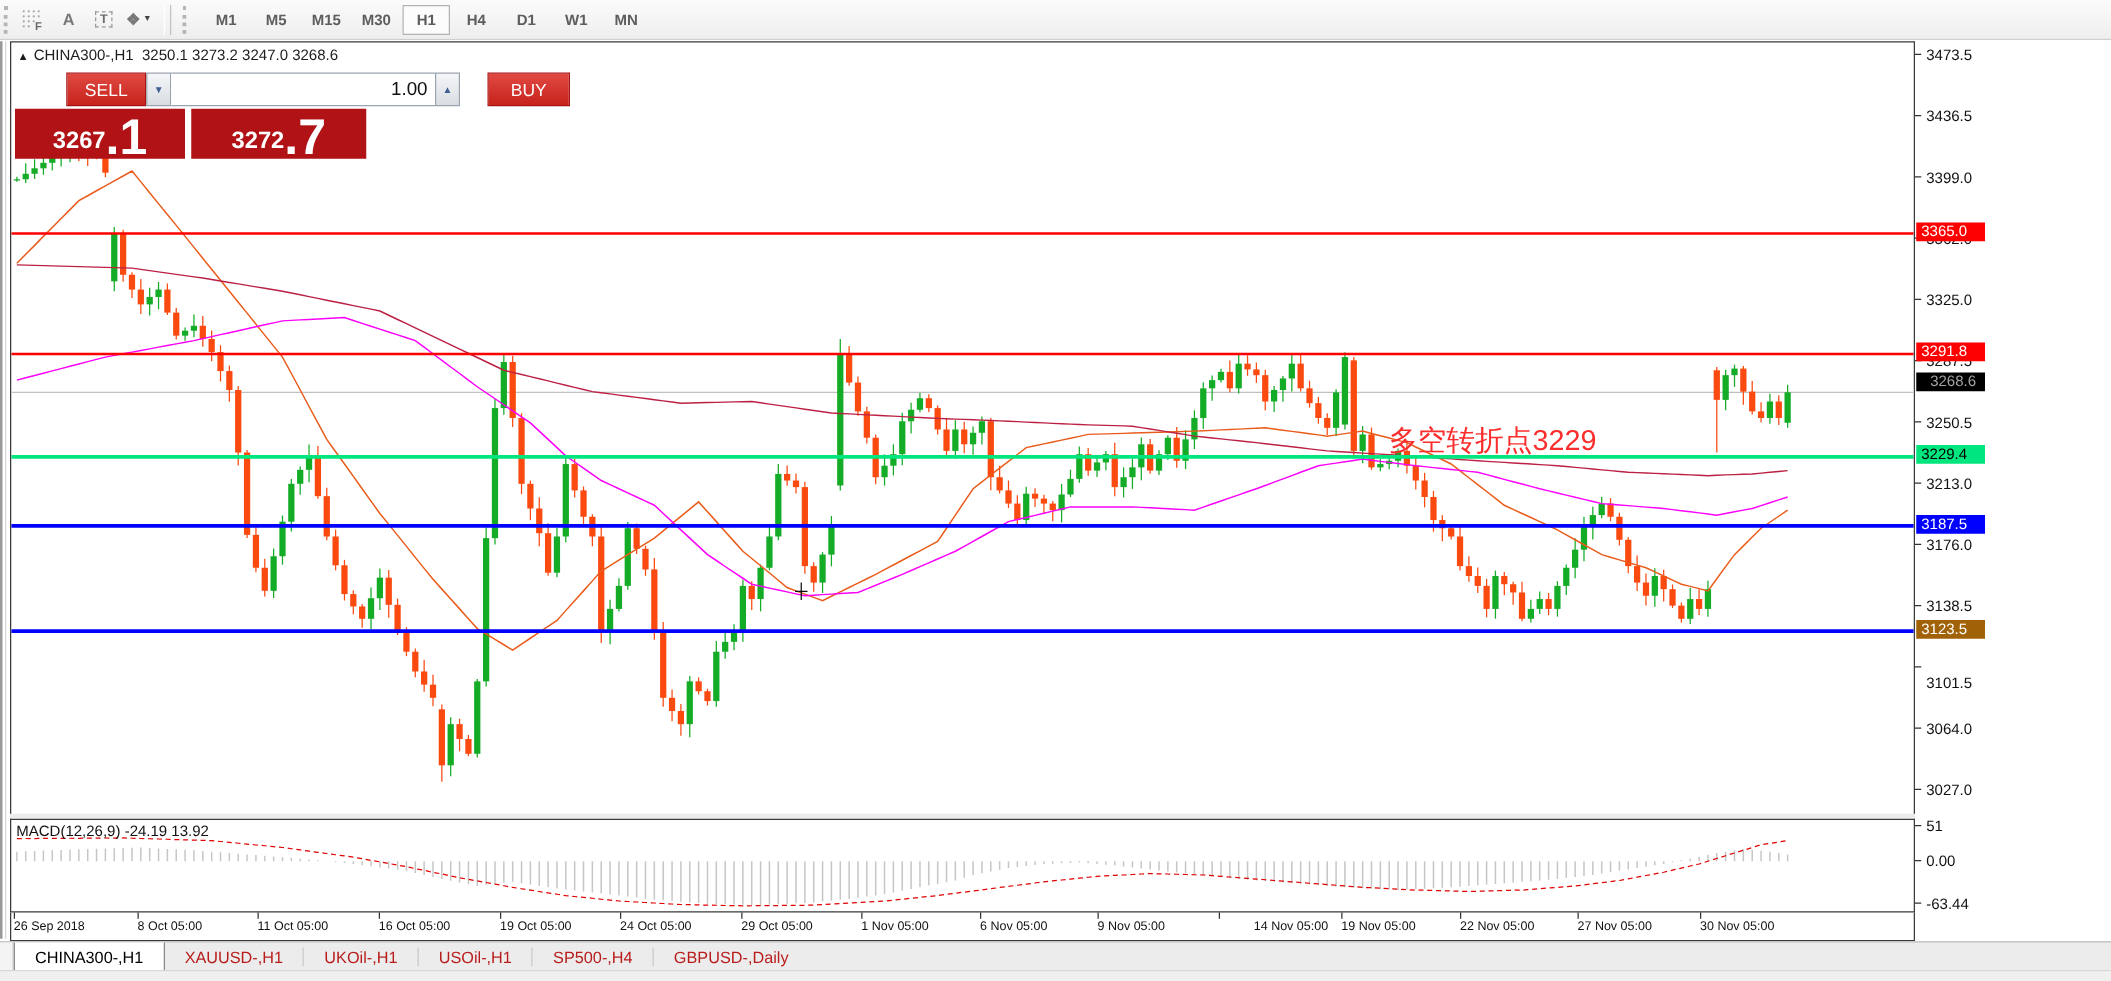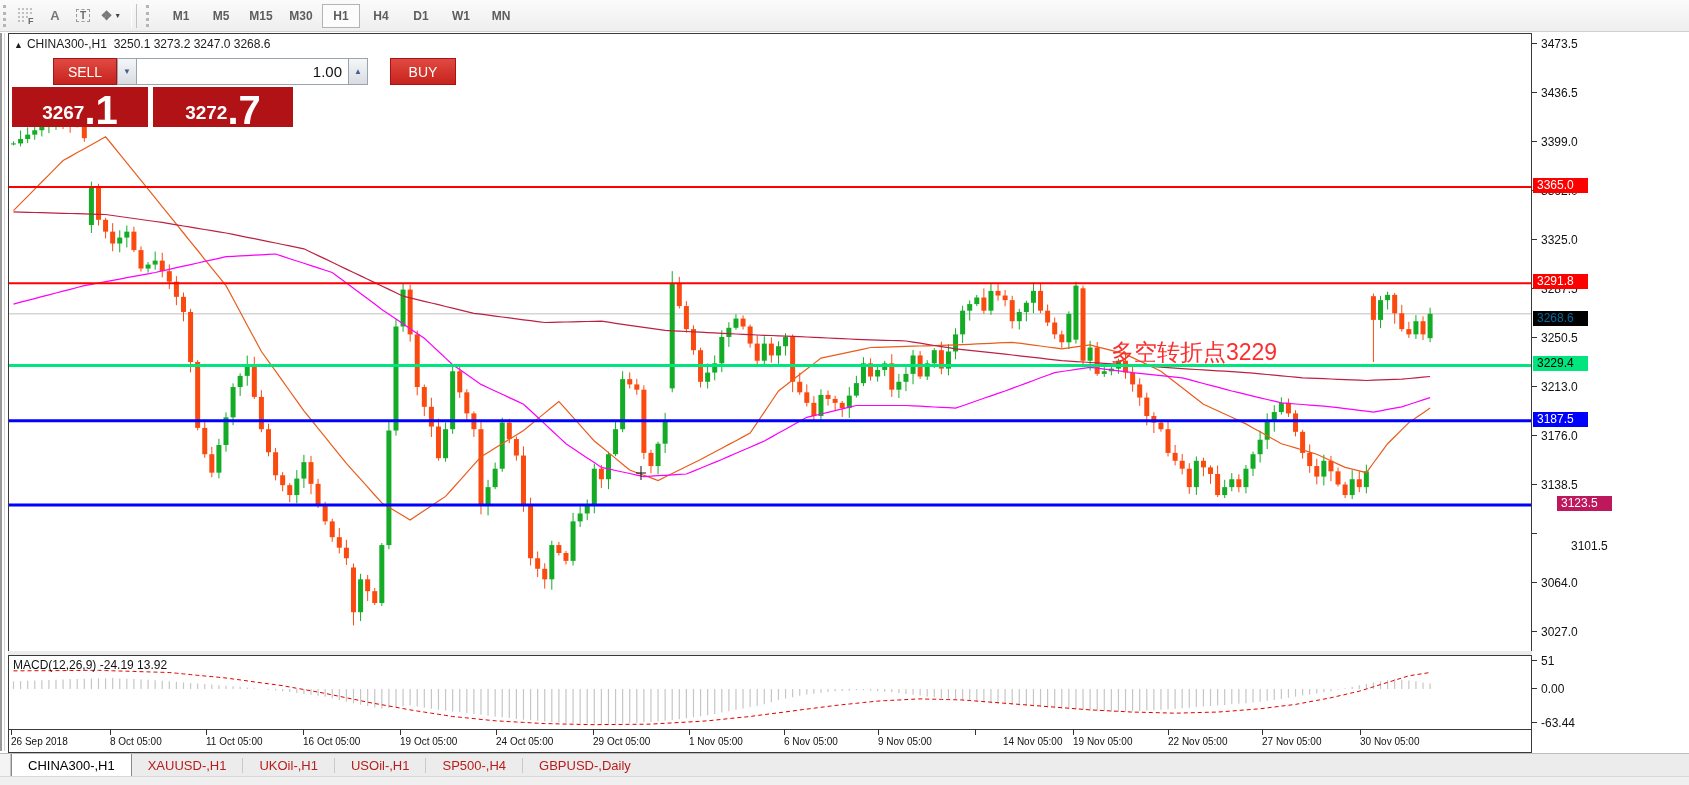--- a/index.html
+++ b/index.html
@@ -776,37 +776,37 @@
       <div class="plabel" style="top: 287.943px;">3287.5</div>
       <div class="ptick" style="top: 336.669px;"></div>
       <div class="plabel" style="top: 336.669px;">3250.5</div>
       <div class="ptick" style="top: 386.052px;"></div>
       <div class="plabel" style="top: 386.052px;">3213.0</div>
       <div class="ptick" style="top: 434.778px;"></div>
       <div class="plabel" style="top: 434.778px;">3176.0</div>
       <div class="ptick" style="top: 484.161px;"></div>
       <div class="plabel" style="top: 484.161px;">3138.5</div>
       <div class="ptick" style="top: 532.887px;"></div>
-      <div class="plabel" style="top: 545px; margin-left: 30px;">3101.5</div>
+      <div class="plabel" style="top: 545px;">3101.5</div>
       <div class="ptick" style="top: 582.271px;"></div>
       <div class="plabel" style="top: 582.271px;">3064.0</div>
       <div class="ptick" style="top: 630.996px;"></div>
       <div class="plabel" style="top: 630.996px;">3027.0</div>
       <div class="ptick" style="top: 660px;"></div>
       <div class="plabel" style="top: 660px;">51</div>
       <div class="ptick" style="top: 688px;"></div>
       <div class="plabel" style="top: 688px;">0.00</div>
       <div class="ptick" style="top: 722px;"></div>
       <div class="plabel" style="top: 722px;">-63.44</div>
       <div class="badge" style="top: 185.884px; background: rgb(254, 0, 0); color: rgb(255, 255, 255);">3365.0</div>
       <div class="badge" style="top: 282.281px; background: rgb(254, 0, 0); color: rgb(255, 255, 255);">3291.8</div>
       <div class="badge" style="top: 364.455px; background: rgb(0, 229, 125); color: rgb(0, 0, 0);">3229.4</div>
       <div class="badge" style="top: 419.633px; background: rgb(0, 0, 254); color: rgb(255, 255, 255);">3187.5</div>
-      <div class="badge" style="top: 503.915px; background: #be185d; color: rgb(255, 255, 255); margin-left: 24px;">3123.5</div>
-      <div class="badge" style="top: 319px; background: rgb(0, 0, 0); color: #0369a1;">3268.6</div>
+      <div class="badge" style="top: 503.915px; background: #a16207; color: rgb(255, 255, 255);">3123.5</div>
+      <div class="badge" style="top: 306px; background: rgb(0, 0, 0); color: #a3a3a3; text-align: center;">3268.6</div>
       <div class="ttick" style="left: 11px;"></div>
       <div class="tlabel" style="left: 11px;">26 Sep 2018</div>
       <div class="ttick" style="left: 110px;"></div>
       <div class="tlabel" style="left: 110px;">8 Oct 05:00</div>
       <div class="ttick" style="left: 206px;"></div>
       <div class="tlabel" style="left: 206px;">11 Oct 05:00</div>
       <div class="ttick" style="left: 303px;"></div>
       <div class="tlabel" style="left: 303px;">16 Oct 05:00</div>
       <div class="ttick" style="left: 400px;"></div>
       <div class="tlabel" style="left: 400px;">19 Oct 05:00</div>

